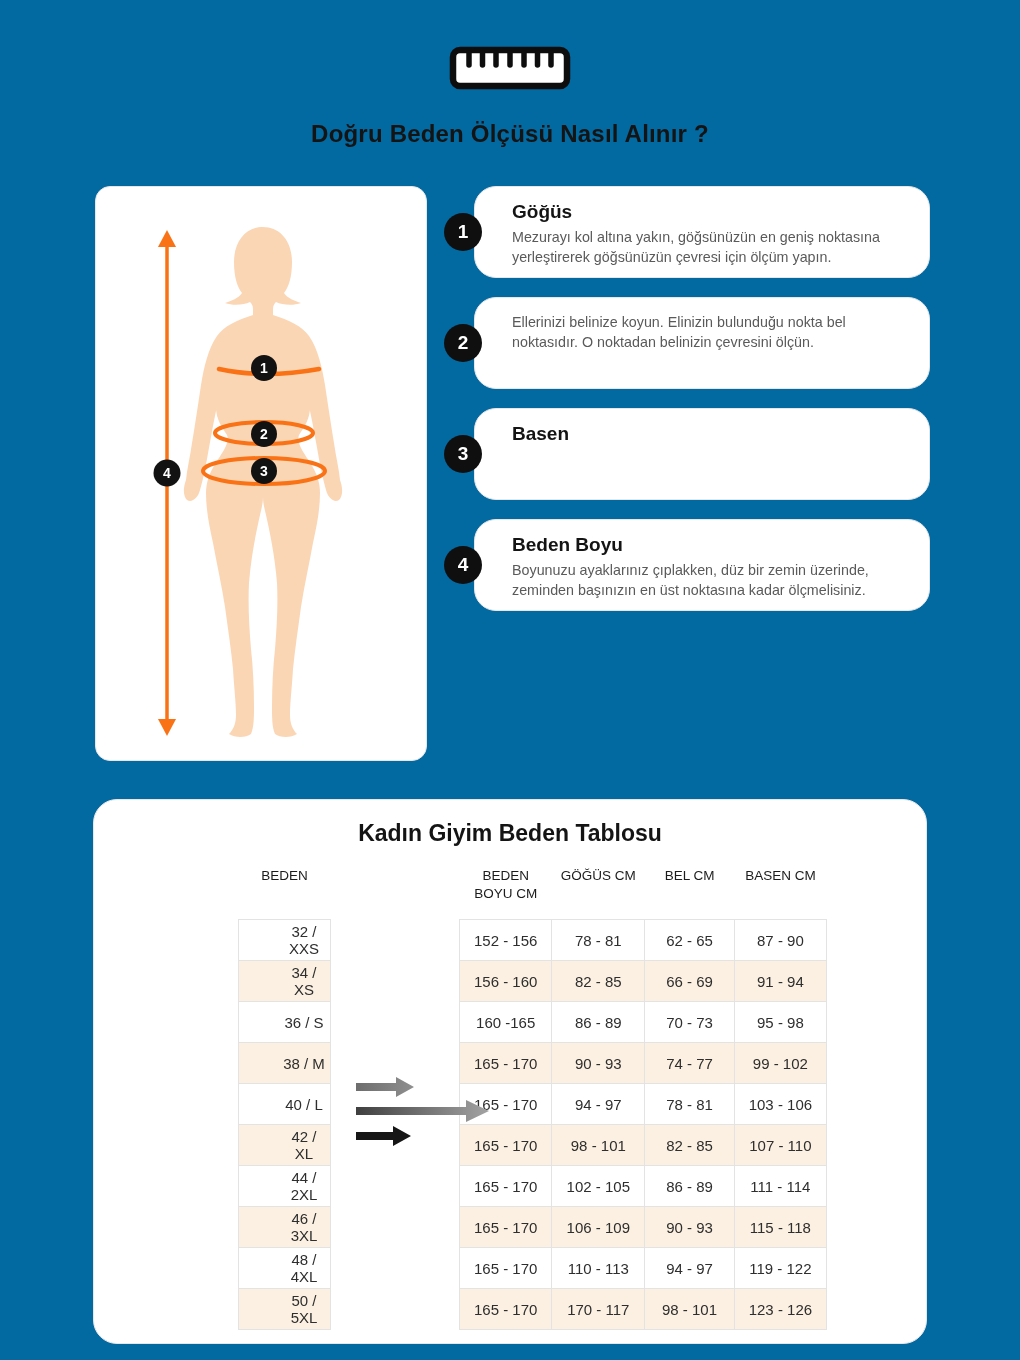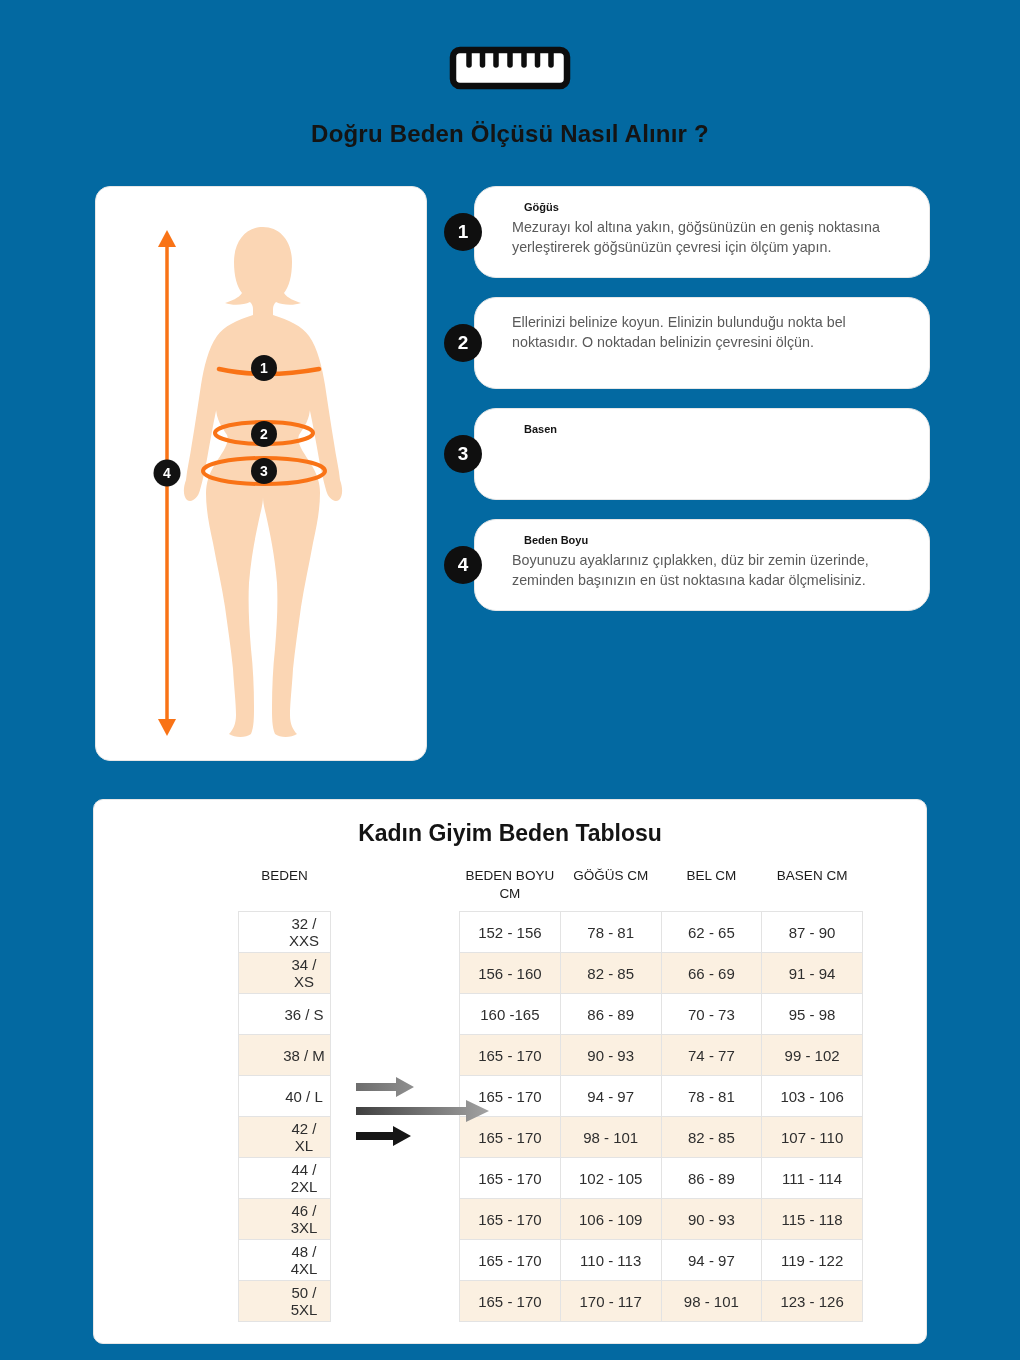--- a/index.html
+++ b/index.html
@@ -22,41 +22,41 @@
     position:relative;box-sizing:border-box;height:92px;
     border:1px solid #e7e7e7;border-radius:22px;
     padding:14px 24px 12px 37px;background:#fff;
   }
   .step-badge{
     position:absolute;left:-31px;top:50%;transform:translateY(-50%);
     width:38px;height:38px;border-radius:50%;background:#0f0f0f;color:#fff;
     display:flex;align-items:center;justify-content:center;
     font-size:19px;font-weight:bold;
   }
-  .step-title{font-size:11px;font-weight:bold;color:#141414;margin:0 12px 4px;}
+  .step-title{font-size:19px;font-weight:bold;color:#141414;margin:0 0 4px;}
   .step-text{font-size:14.3px;line-height:1.42;color:#5a5a5a;margin:0;}
   
   .table-card{
     box-sizing:border-box;width:834px;height:545px;margin:38px 93px 0;
-    border:1px solid #e7e7e7;border-radius:10px;background:#fff;padding-top:20px;
+    border:1px solid #e7e7e7;border-radius:24px;background:#fff;padding-top:20px;
   }
   .table-title{text-align:center;font-size:23px;font-weight:bold;color:#141414;margin:0;}
   .table-zone{display:flex;margin-top:14px;padding-left:144px;align-items:flex-start;}
   table{border-collapse:collapse;}
   th{
     border:none;font-weight:normal;font-size:13.5px;color:#1c1c1c;
-    height:44px;vertical-align:top;padding:6px 2px 0;line-height:1.3;text-align:center;
+    height:44px;vertical-align:top;padding:6px 2px 8px;line-height:1.3;text-align:center;
   }
   td{
     border:1px solid #e3e3e3;height:40px;text-align:center;
     font-size:15px;color:#2e2e2e;background:#fff;padding:0 4px;
   }
   .beden-table{width:93px;flex:none;}
   .beden-table td{width:91px;padding-left:43px;}
-  .meas-table{width:404px;flex:none;}
+  .meas-table{width:368px;flex:none;}
   .meas-table td,.meas-table th{width:92px;}
   tr.alt td{background:#fbf0e1;}
   .spacer{width:128px;flex:none;position:relative;align-self:stretch;}
   .arrows{position:absolute;top:212px;left:25px;overflow:visible;}
 </style>
 </head>
 <body>
 
 <div class="page">
 

